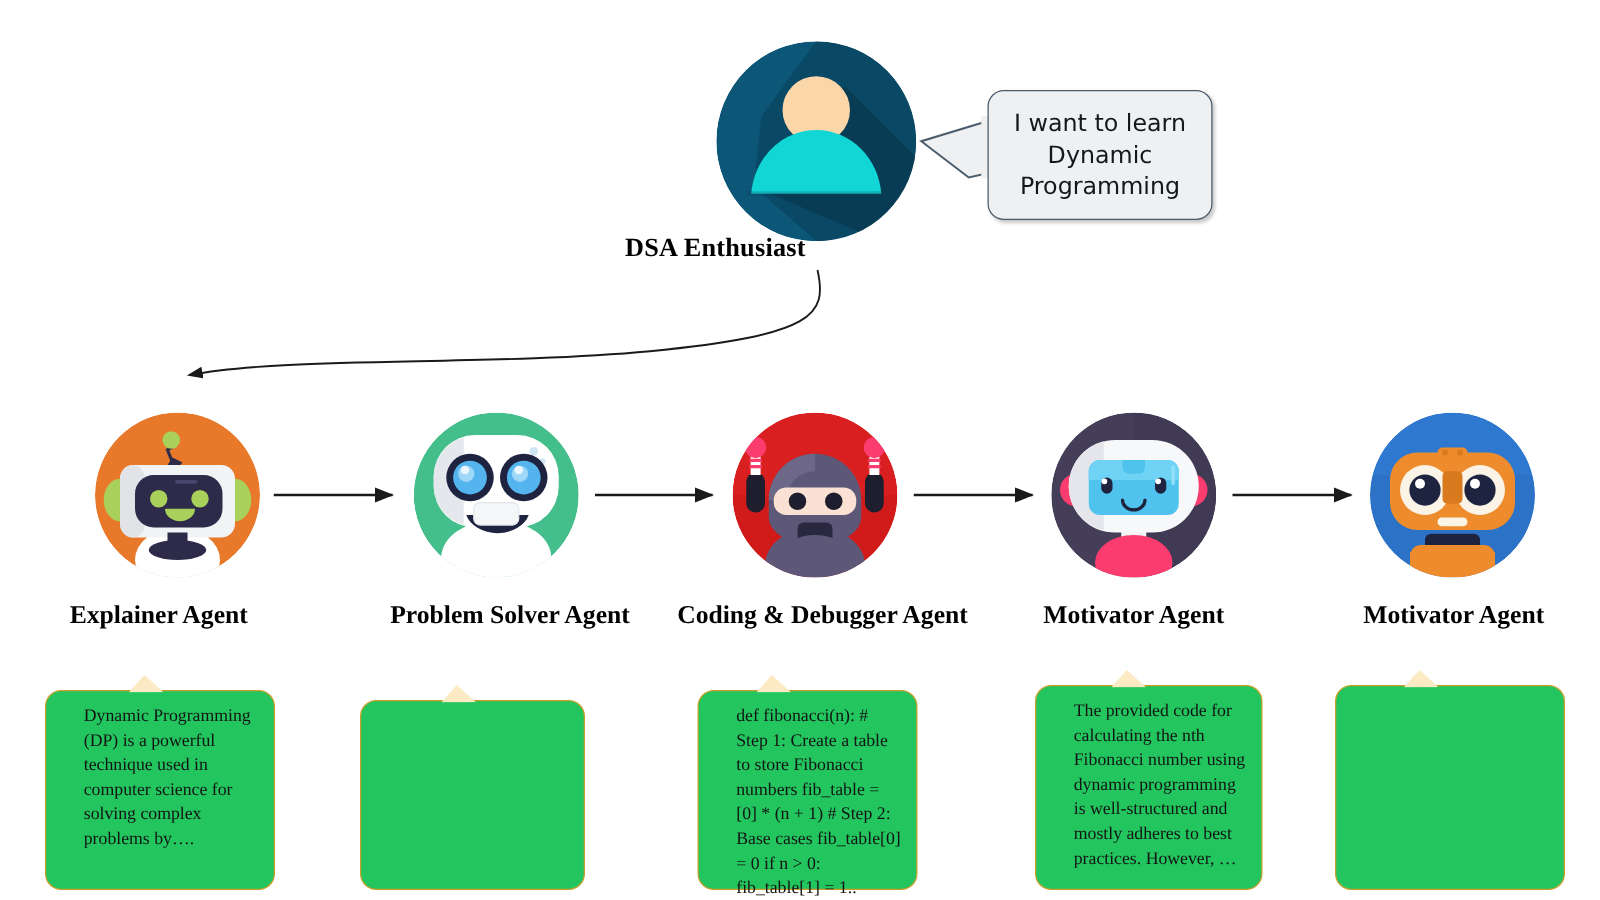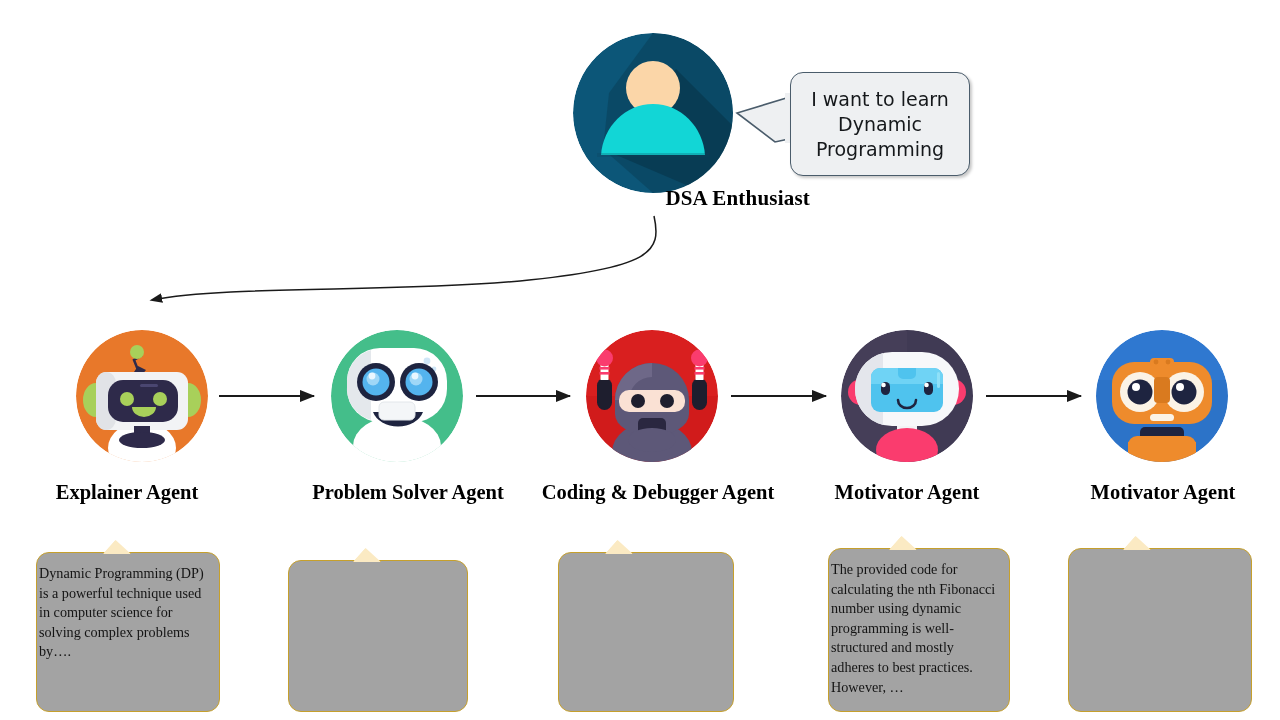--- a/index.html
+++ b/index.html
@@ -35,21 +35,21 @@
     height: 160px;
     border-radius: 50%;
     overflow: hidden;
     position: relative;
   }
   .user-label {
     position: absolute;
     left: 500px;
     top: 186px;
     width: 310px;
-    text-align: right;
+    text-align: left;
     font-size: 21px;
     font-weight: bold;
     color: #000000;
     letter-spacing: .2px;
   }
 
   
   .user-bubble {
     position: absolute;
     left: 790px;
@@ -96,25 +96,25 @@
     text-align: center;
     font-size: 20.5px;
     font-weight: bold;
     color: #000000;
     white-space: nowrap;
   }
 
   
   .agent-bubble {
     position: absolute;
-    background: #a3a3a3;
+    background: #22c55e;
     border: 1.4px solid #C6A02C;
     border-radius: 13px;
     box-sizing: border-box;
-    padding: 11px 12px 10px 2px;
+    padding: 11px 12px 10px 30px;
   }
   .agent-bubble-text {
     font-family: "Liberation Serif", "DejaVu Serif", serif;
     font-size: 14.2px;
     line-height: 19.6px;
     color: #141414;
   }
   .bubble-tail {
     position: absolute;
     top: -13px;
@@ -257,20 +257,21 @@
       <circle cx="81" cy="71" r="7" fill="#1E1E2E"></circle>
       <rect x="52" y="88" width="28" height="17" rx="5" fill="#2A2740"></rect>
       <ellipse cx="66" cy="110" rx="24" ry="12" fill="#5D5878"></ellipse>
     </svg>
   </div>
 </div>
 <div class="agent-label" style="left:516px;width:284px">Coding &amp; Debugger Agent</div>
 
 <div class="agent-bubble" style="left:558px;top:552px;width:176px;height:160px">
   <div class="bubble-tail" style="left:46px"></div>
+  <div class="agent-bubble-text">def fibonacci(n): # Step 1: Create a table to store Fibonacci numbers fib_table = [0] * (n + 1) # Step 2: Base cases fib_table[0] = 0 if n &gt; 0: fib_table[1] = 1..</div>
 </div>
 
 <div class="agent" style="left:841px">
   <div class="agent-circle">
     <svg viewBox="0 0 132 132" width="132" height="132" xmlns="http://www.w3.org/2000/svg">
       <circle cx="66" cy="66" r="66" fill="#453E58"></circle>
       <path d="M66 0 A66 66 0 0 1 132 66 A66 66 0 0 1 66 132 Z" fill="#3B3550" opacity="0.5"></path>
       <ellipse cx="20" cy="62" rx="13" ry="13" fill="#FA3C6E"></ellipse>
       <ellipse cx="112" cy="62" rx="13" ry="13" fill="#FA3C6E"></ellipse>
       <rect x="56" y="84" width="20" height="22" fill="#F2F3F5"></rect>

